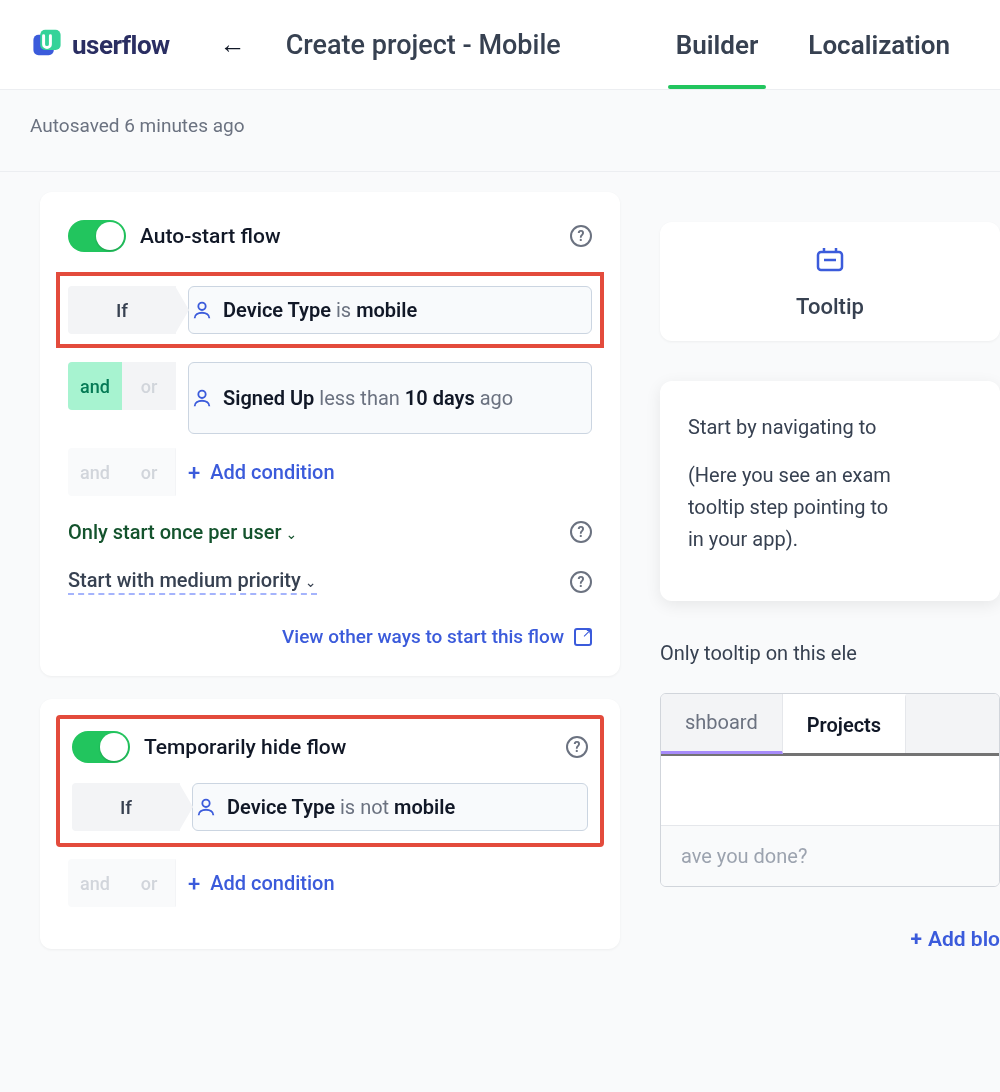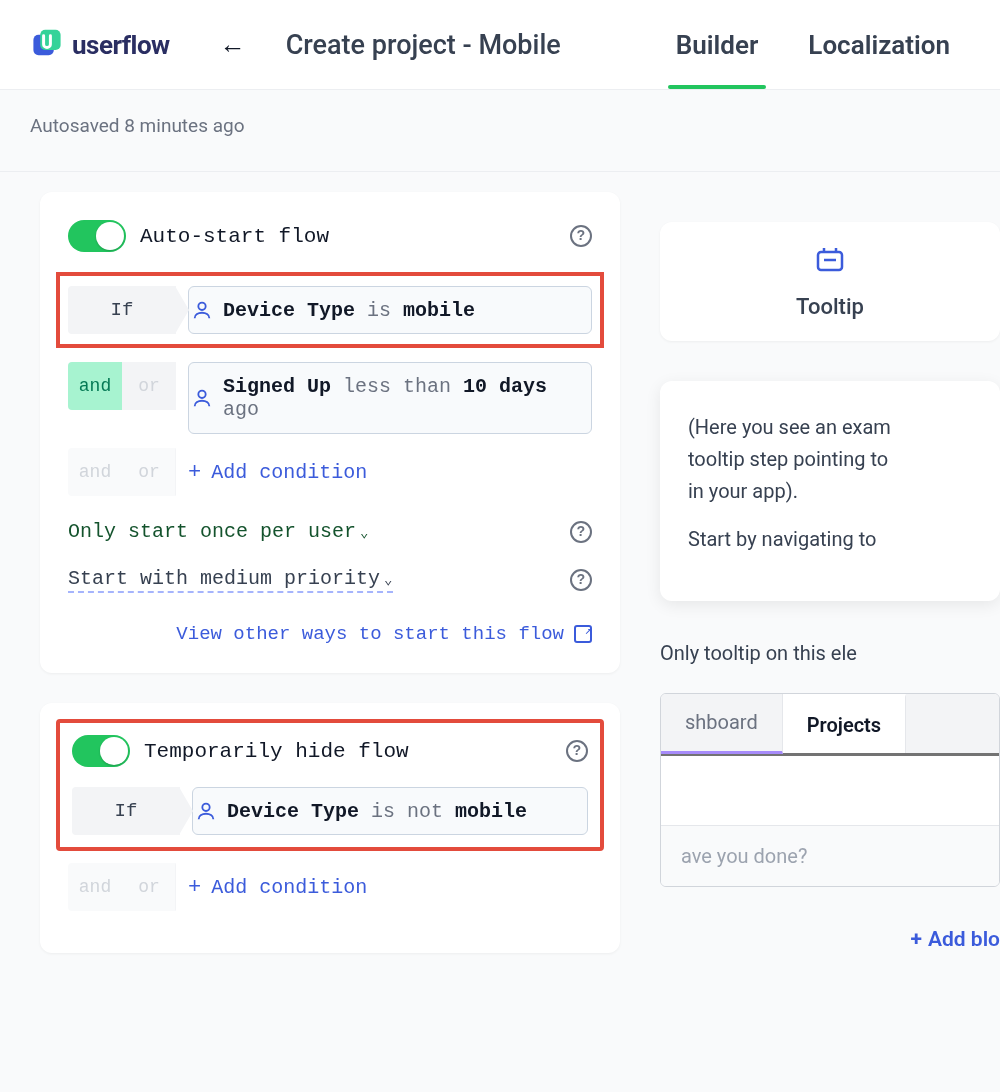--- a/index.html
+++ b/index.html
@@ -86,22 +86,21 @@
   
   .main {
     display: flex;
     padding: 20px 0 40px 40px;
     gap: 40px;
   }
   .left-col {
     width: 580px;
     display: flex;
     flex-direction: column;
-    gap: 30px;
-    font-family: Liberation Mono, monospace;
+    gap: 23px;
   }
   .right-col {
     flex: 1;
     min-width: 0;
     padding-top: 30px;
   }
   
   .card {
     background: #fff;
     border-radius: 12px;
@@ -397,21 +396,21 @@
     <span class="logo-text">userflow</span>
   </div>
   <div class="back-arrow">←</div>
   <div class="page-title">Create project - Mobile</div>
   <div class="tabs">
     <div class="tab active">Builder</div>
     <div class="tab">Localization</div>
   </div>
 </div>
 
-<div class="autosave">Autosaved 8 minutes ago</div>
+<div class="autosave">Autosaved 6 minutes ago</div>
 
 <div class="main">
   <div class="left-col">
 
     <div class="card">
       <div class="card-header">
         <div class="toggle"></div>
         <div class="card-title">Auto-start flow</div>
         <div class="help-icon">?</div>
       </div>
@@ -530,26 +529,26 @@
   <div class="right-col">
     <div class="tooltip-card">
       <svg class="tooltip-icon" viewBox="0 0 32 32" fill="none" stroke="#3b5bdb" stroke-width="2.5">
         <rect x="4" y="8" width="24" height="18" rx="3"></rect>
         <path d="M10 4v4M22 4v4M10 16h12"></path>
       </svg>
       <span class="tooltip-label">Tooltip</span>
     </div>
 
     <div class="preview-box">
+      <p>Start by navigating to</p>
       <p>
         <span>(Here you see an exam</span><br>
         <span>tooltip step pointing to</span><br>
         <span>in your app).</span>
       </p>
-      <p>Start by navigating to</p>
     </div>
 
     <div class="show-tooltip-label">Only tooltip on this ele</div>
 
     <div class="element-preview">
       <div class="ep-tabs">
         <div class="ep-tab inactive-accent">shboard</div>
         <div class="ep-tab active">Projects</div>
       </div>
       <div class="ep-body">&nbsp;</div>

